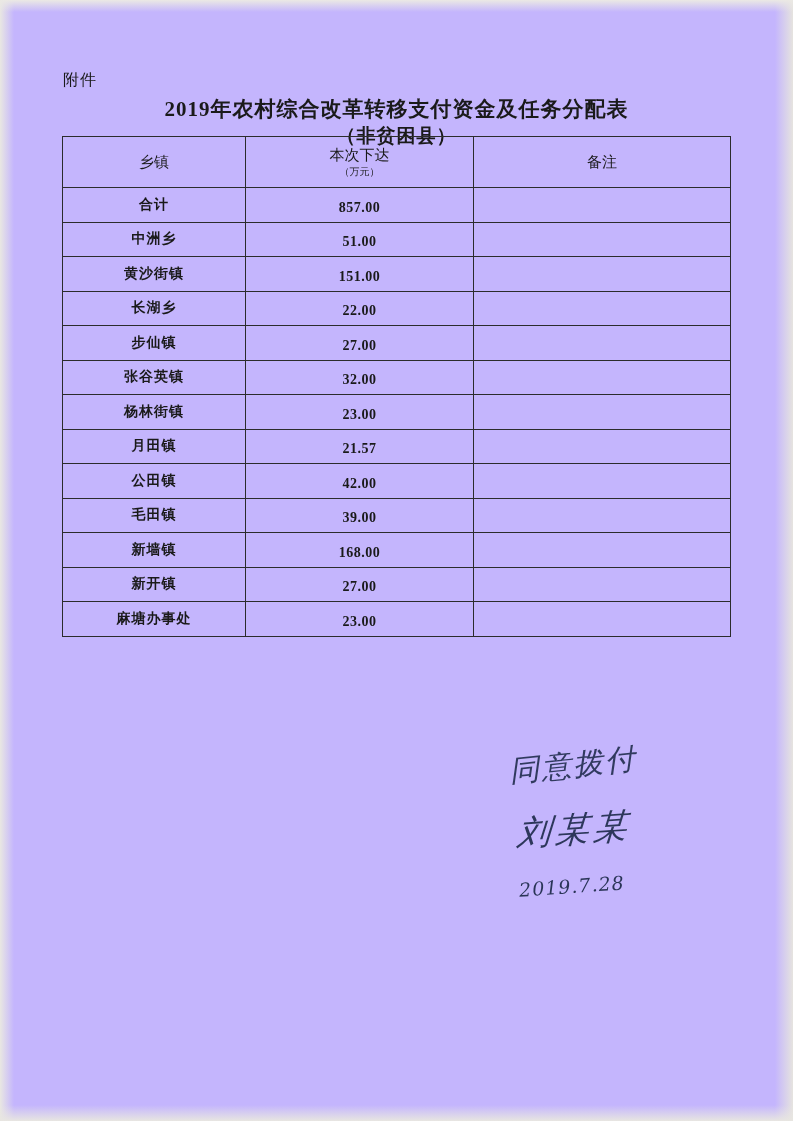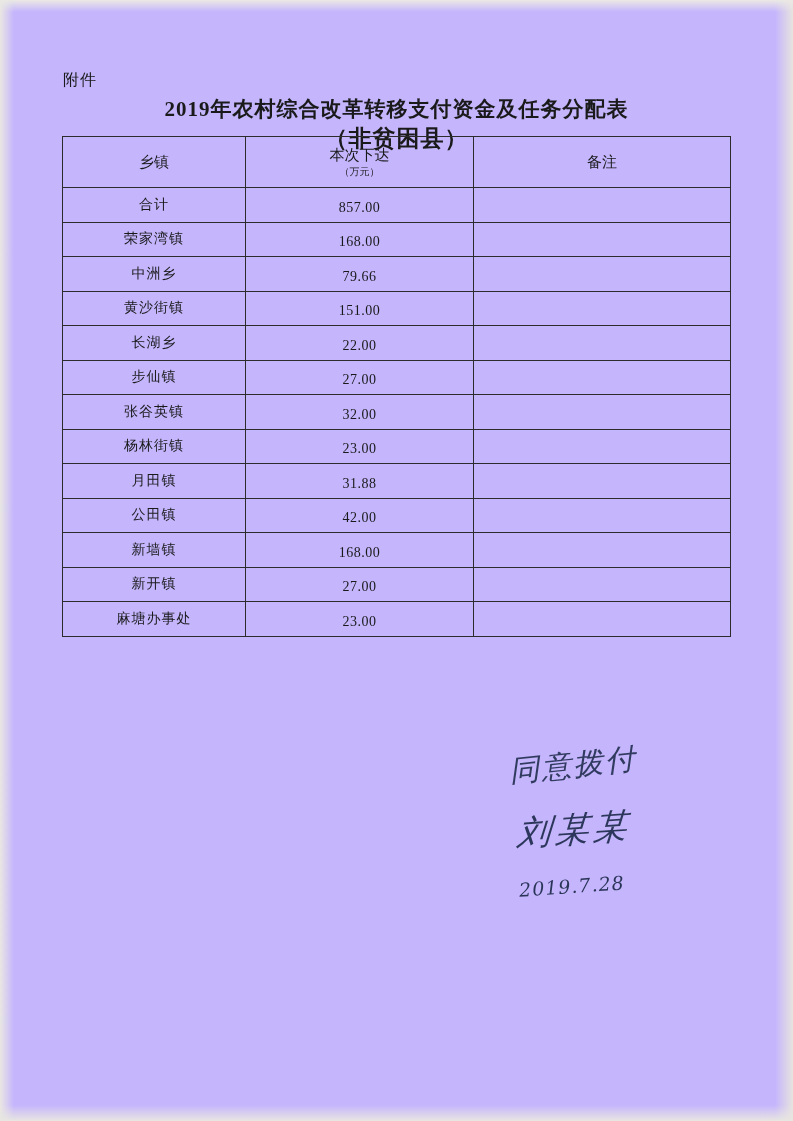--- a/index.html
+++ b/index.html
@@ -51,21 +51,21 @@
     text-align: center;
   }
   .doc-title .line1 {
     font-size: 21px;
     font-weight: bold;
     letter-spacing: 1px;
     line-height: 1.35;
     font-family: "Liberation Serif", "DejaVu Serif", serif;
   }
   .doc-title .line2 {
-    font-size: 23px;
+    font-size: 19px;
     font-weight: bold;
     letter-spacing: 1px;
     line-height: 1.4;
     font-family: "Liberation Serif", "DejaVu Serif", serif;
   }
 
   table.alloc {
     position: absolute;
     left: 62px;
     top: 136px;
@@ -81,20 +81,21 @@
     font-family: "Liberation Serif", "DejaVu Serif", serif;
   }
   table.alloc thead th {
     height: 48px;
     font-size: 15px;
     line-height: 1.35;
   }
   table.alloc tbody td {
     height: 31.5px;
     font-size: 14px;
+    font-weight: bold;
   }
   col.c1 { width: 183px; }
   col.c2 { width: 228px; }
   col.c3 { width: 257px; }
 
   .amount {
     font-family: "Liberation Serif", "DejaVu Serif", serif;
     font-size: 14px;
     letter-spacing: 0.5px;
     position: relative;
@@ -183,27 +184,22 @@
         <th>备注</th>
       </tr>
     </thead>
     <tbody>
         <tr>
           <td class="town">合计</td>
           <td><span class="amount">857.00</span></td>
           <td></td>
         </tr>
         <tr>
-          <td class="town">荣家湾镇</td>
-          <td><span class="amount">168.00</span></td>
-          <td></td>
-        </tr>
-        <tr>
           <td class="town">中洲乡</td>
-          <td><span class="amount">79.66</span></td>
+          <td><span class="amount">51.00</span></td>
           <td></td>
         </tr>
         <tr>
           <td class="town">黄沙街镇</td>
           <td><span class="amount">151.00</span></td>
           <td></td>
         </tr>
         <tr>
           <td class="town">长湖乡</td>
           <td><span class="amount">22.00</span></td>
@@ -219,26 +215,31 @@
           <td><span class="amount">32.00</span></td>
           <td></td>
         </tr>
         <tr>
           <td class="town">杨林街镇</td>
           <td><span class="amount">23.00</span></td>
           <td></td>
         </tr>
         <tr>
           <td class="town">月田镇</td>
-          <td><span class="amount">31.88</span></td>
+          <td><span class="amount">21.57</span></td>
           <td></td>
         </tr>
         <tr>
           <td class="town">公田镇</td>
           <td><span class="amount">42.00</span></td>
+          <td></td>
+        </tr>
+        <tr>
+          <td class="town">毛田镇</td>
+          <td><span class="amount">39.00</span></td>
           <td></td>
         </tr>
         <tr>
           <td class="town">新墙镇</td>
           <td><span class="amount">168.00</span></td>
           <td></td>
         </tr>
         <tr>
           <td class="town">新开镇</td>
           <td><span class="amount">27.00</span></td>

